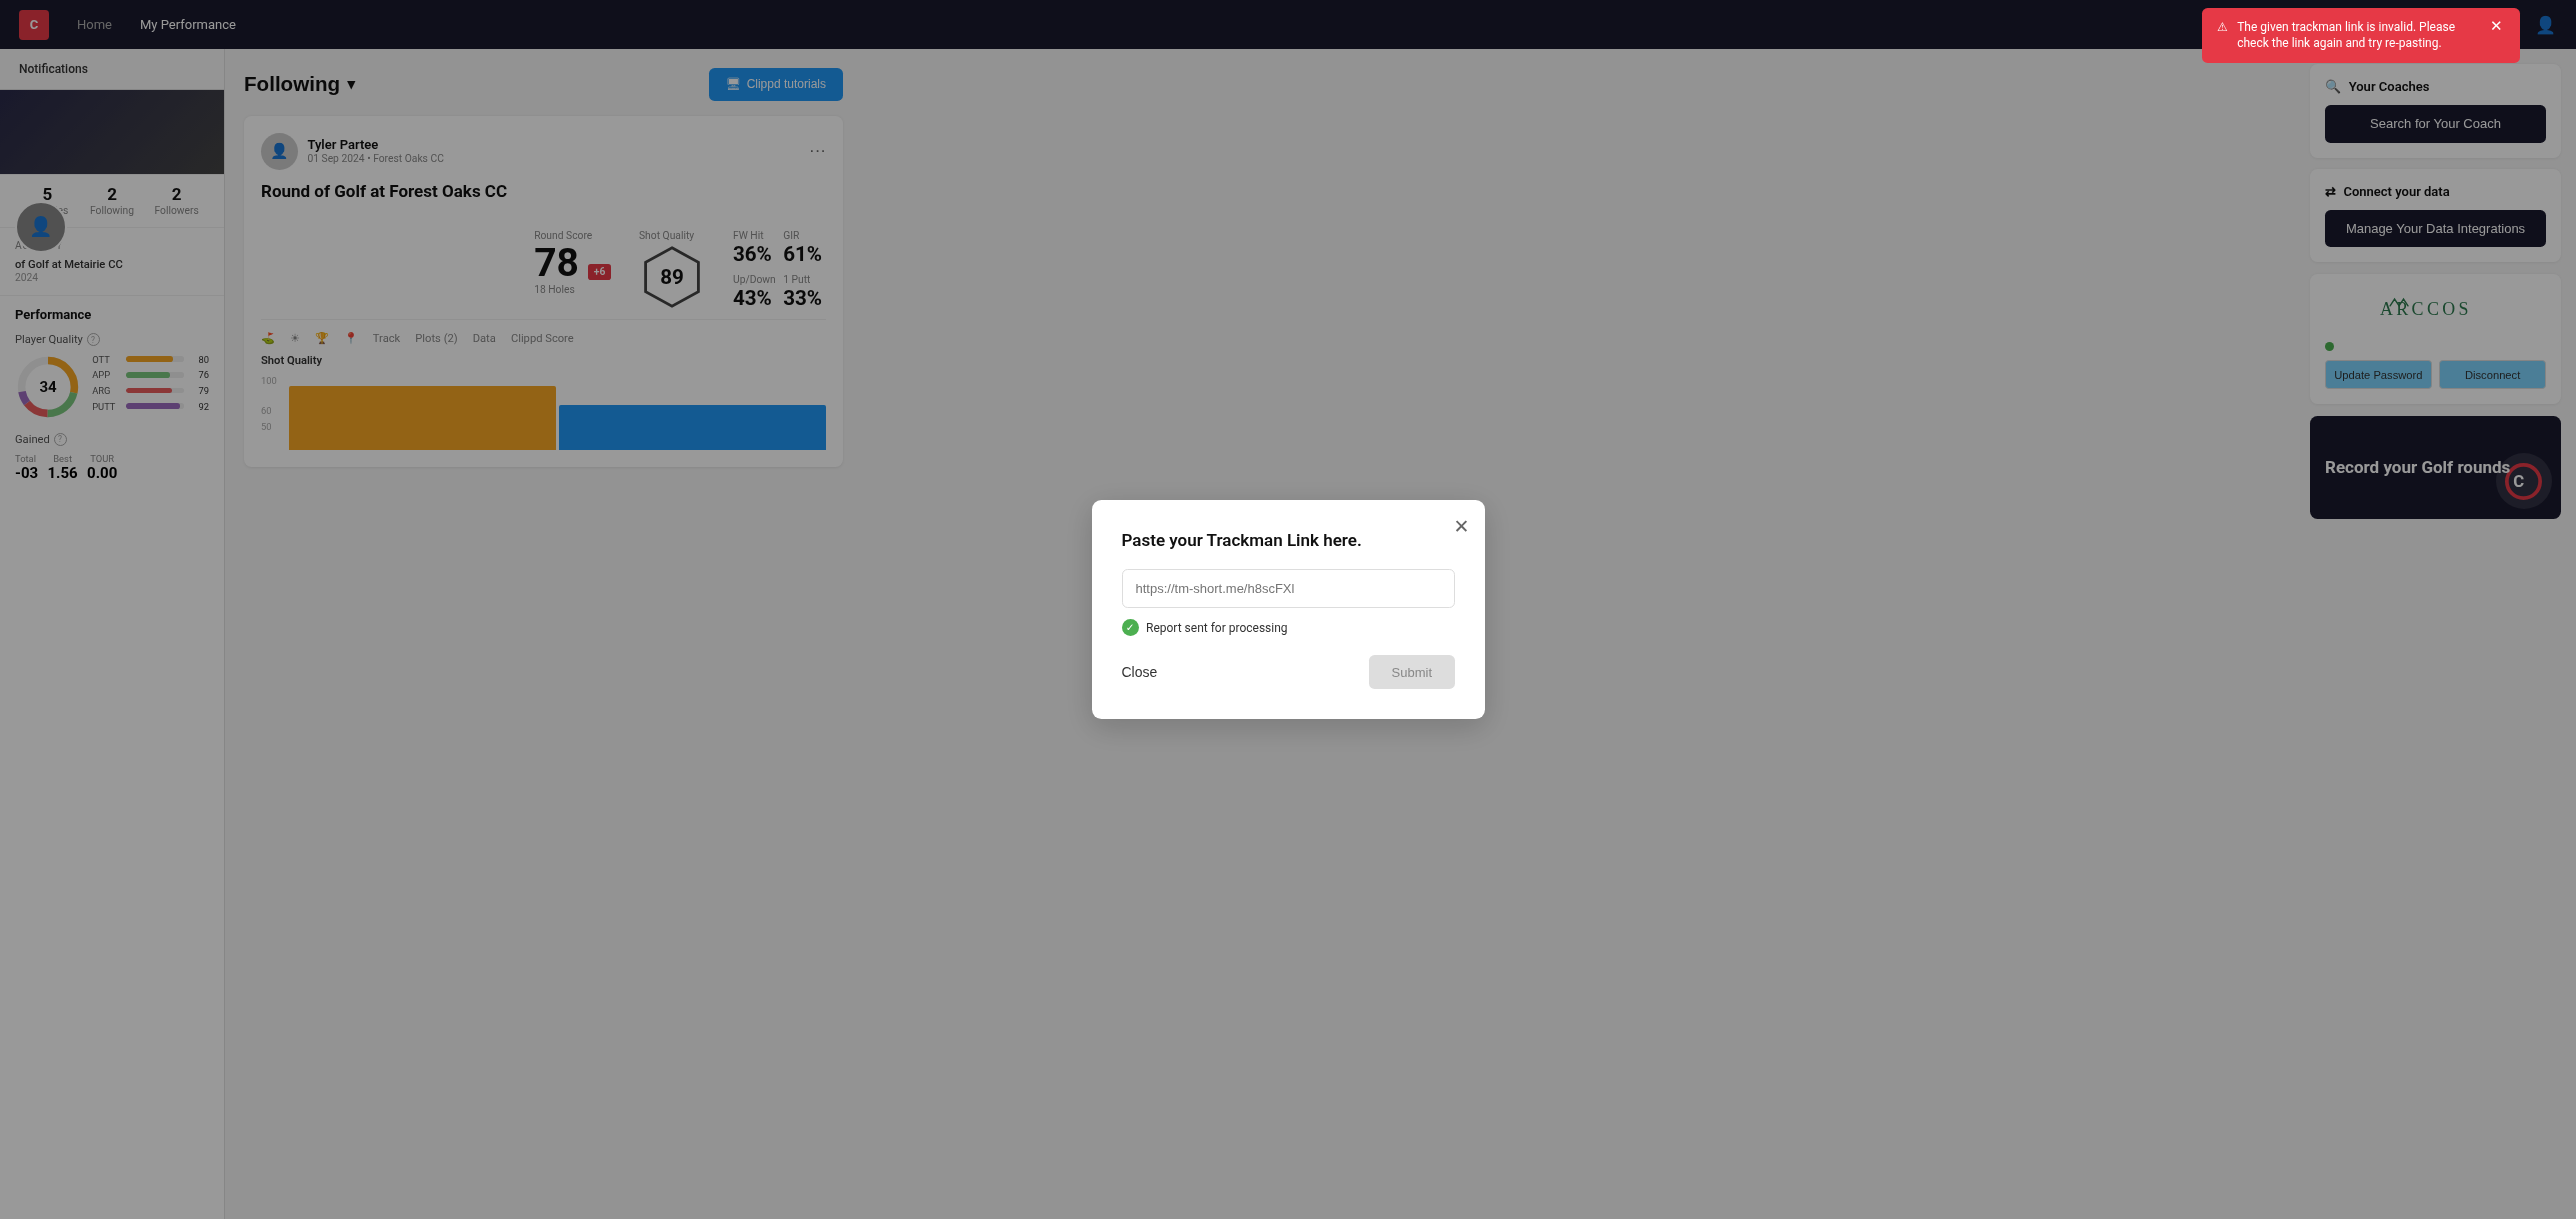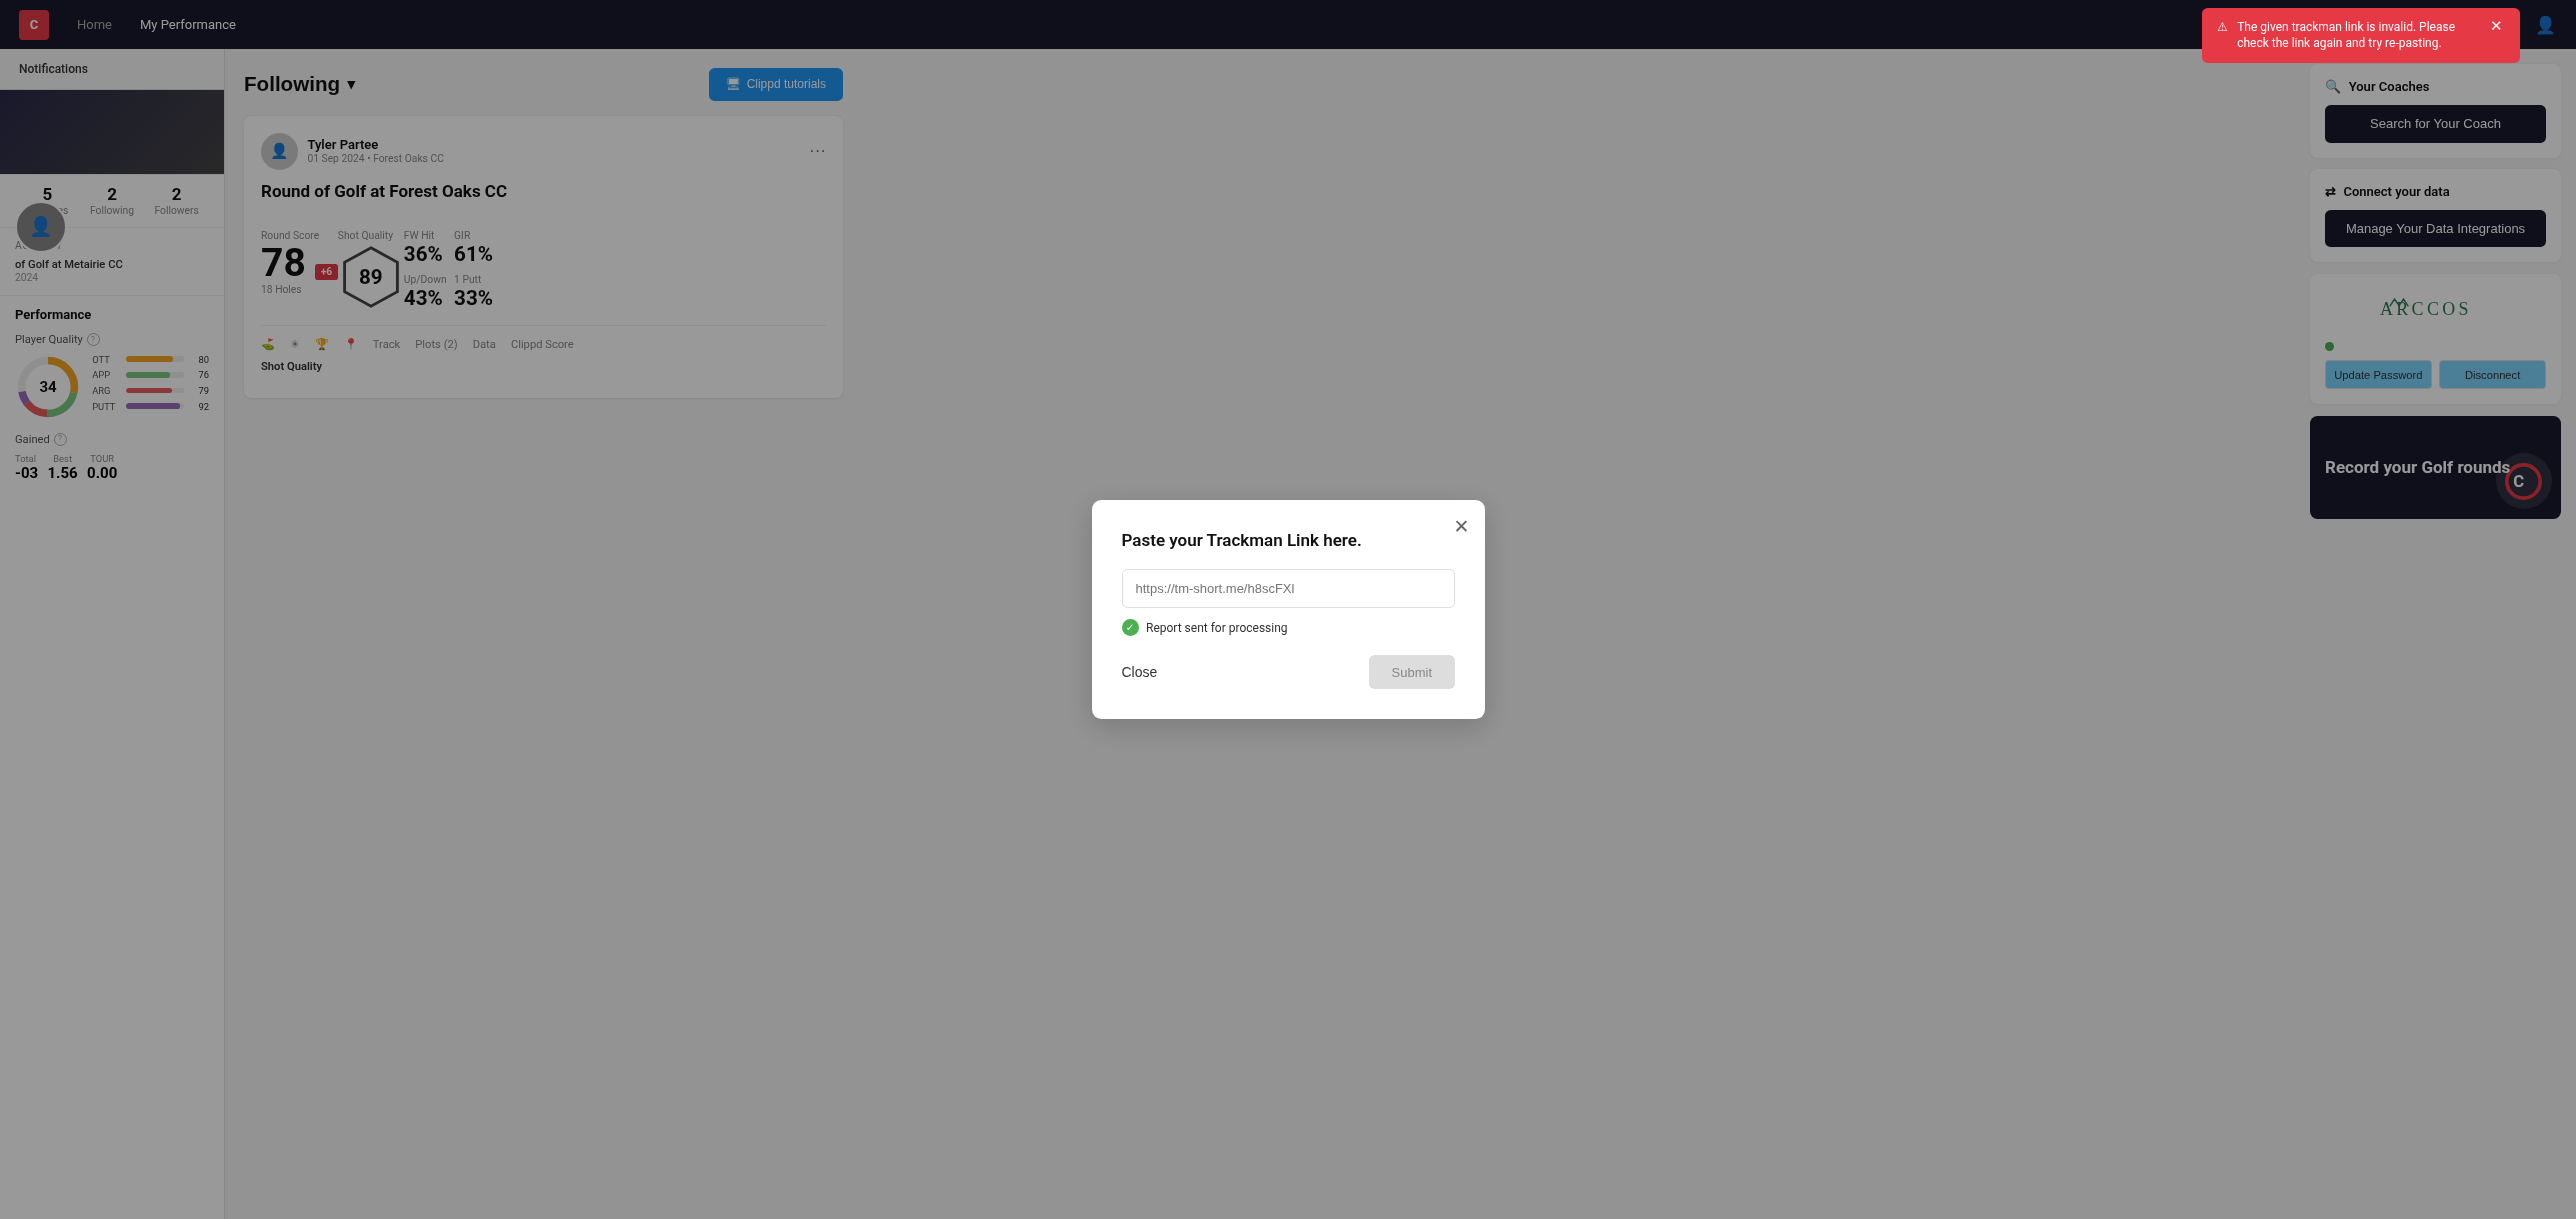--- a/index.html
+++ b/index.html
@@ -337,21 +337,23 @@
       font-size: 17px; color: #666;
     }
     .post-title {
       font-size: 17px;
       font-weight: 700;
       color: #111;
       margin-bottom: 28px;
     }
     .round-stats-row {
       display: flex;
-      margin-bottom: 15px;
+      gap: 28px;
+      margin-bottom: 9px;
+      justify-content: flex-end;
     }
     .round-stat-item {}
     .round-stat-label {
       font-size: 10.3px;
       color: #888;
       margin-bottom: 1.9px;
     }
     .round-score-big {
       font-size: 39px;
       font-weight: 700;
@@ -855,20 +857,29 @@
           <span class="post-tab">🏆</span>
           <span class="post-tab">📍</span>
           <span class="post-tab">Track</span>
           <span class="post-tab">Plots (2)</span>
           <span class="post-tab">Data</span>
           <span class="post-tab">Clippd Score</span>
         </div>
 
         <div class="post-chart-area">
           <div class="chart-label">Shot Quality</div>
+          <div class="mini-chart">
+            <span class="y-axis-label" style="top:0;">100</span>
+            <span class="y-axis-label" style="top:40%;">60</span>
+            <span class="y-axis-label" style="top:62%;">50</span>
+            <div class="chart-bar-area">
+              <div class="chart-bar" style="height:85%;background:#f5a623;width:19px;"></div>
+              <div class="chart-bar" style="height:60%;background:#2196f3;width:19px;"></div>
+            </div>
+          </div>
         </div>
       </div>
     </div>
   </main>
 
   <aside class="right-sidebar">
 
     <div class="sidebar-card">
       <div class="sidebar-card-header">
         <span>🔍</span>

